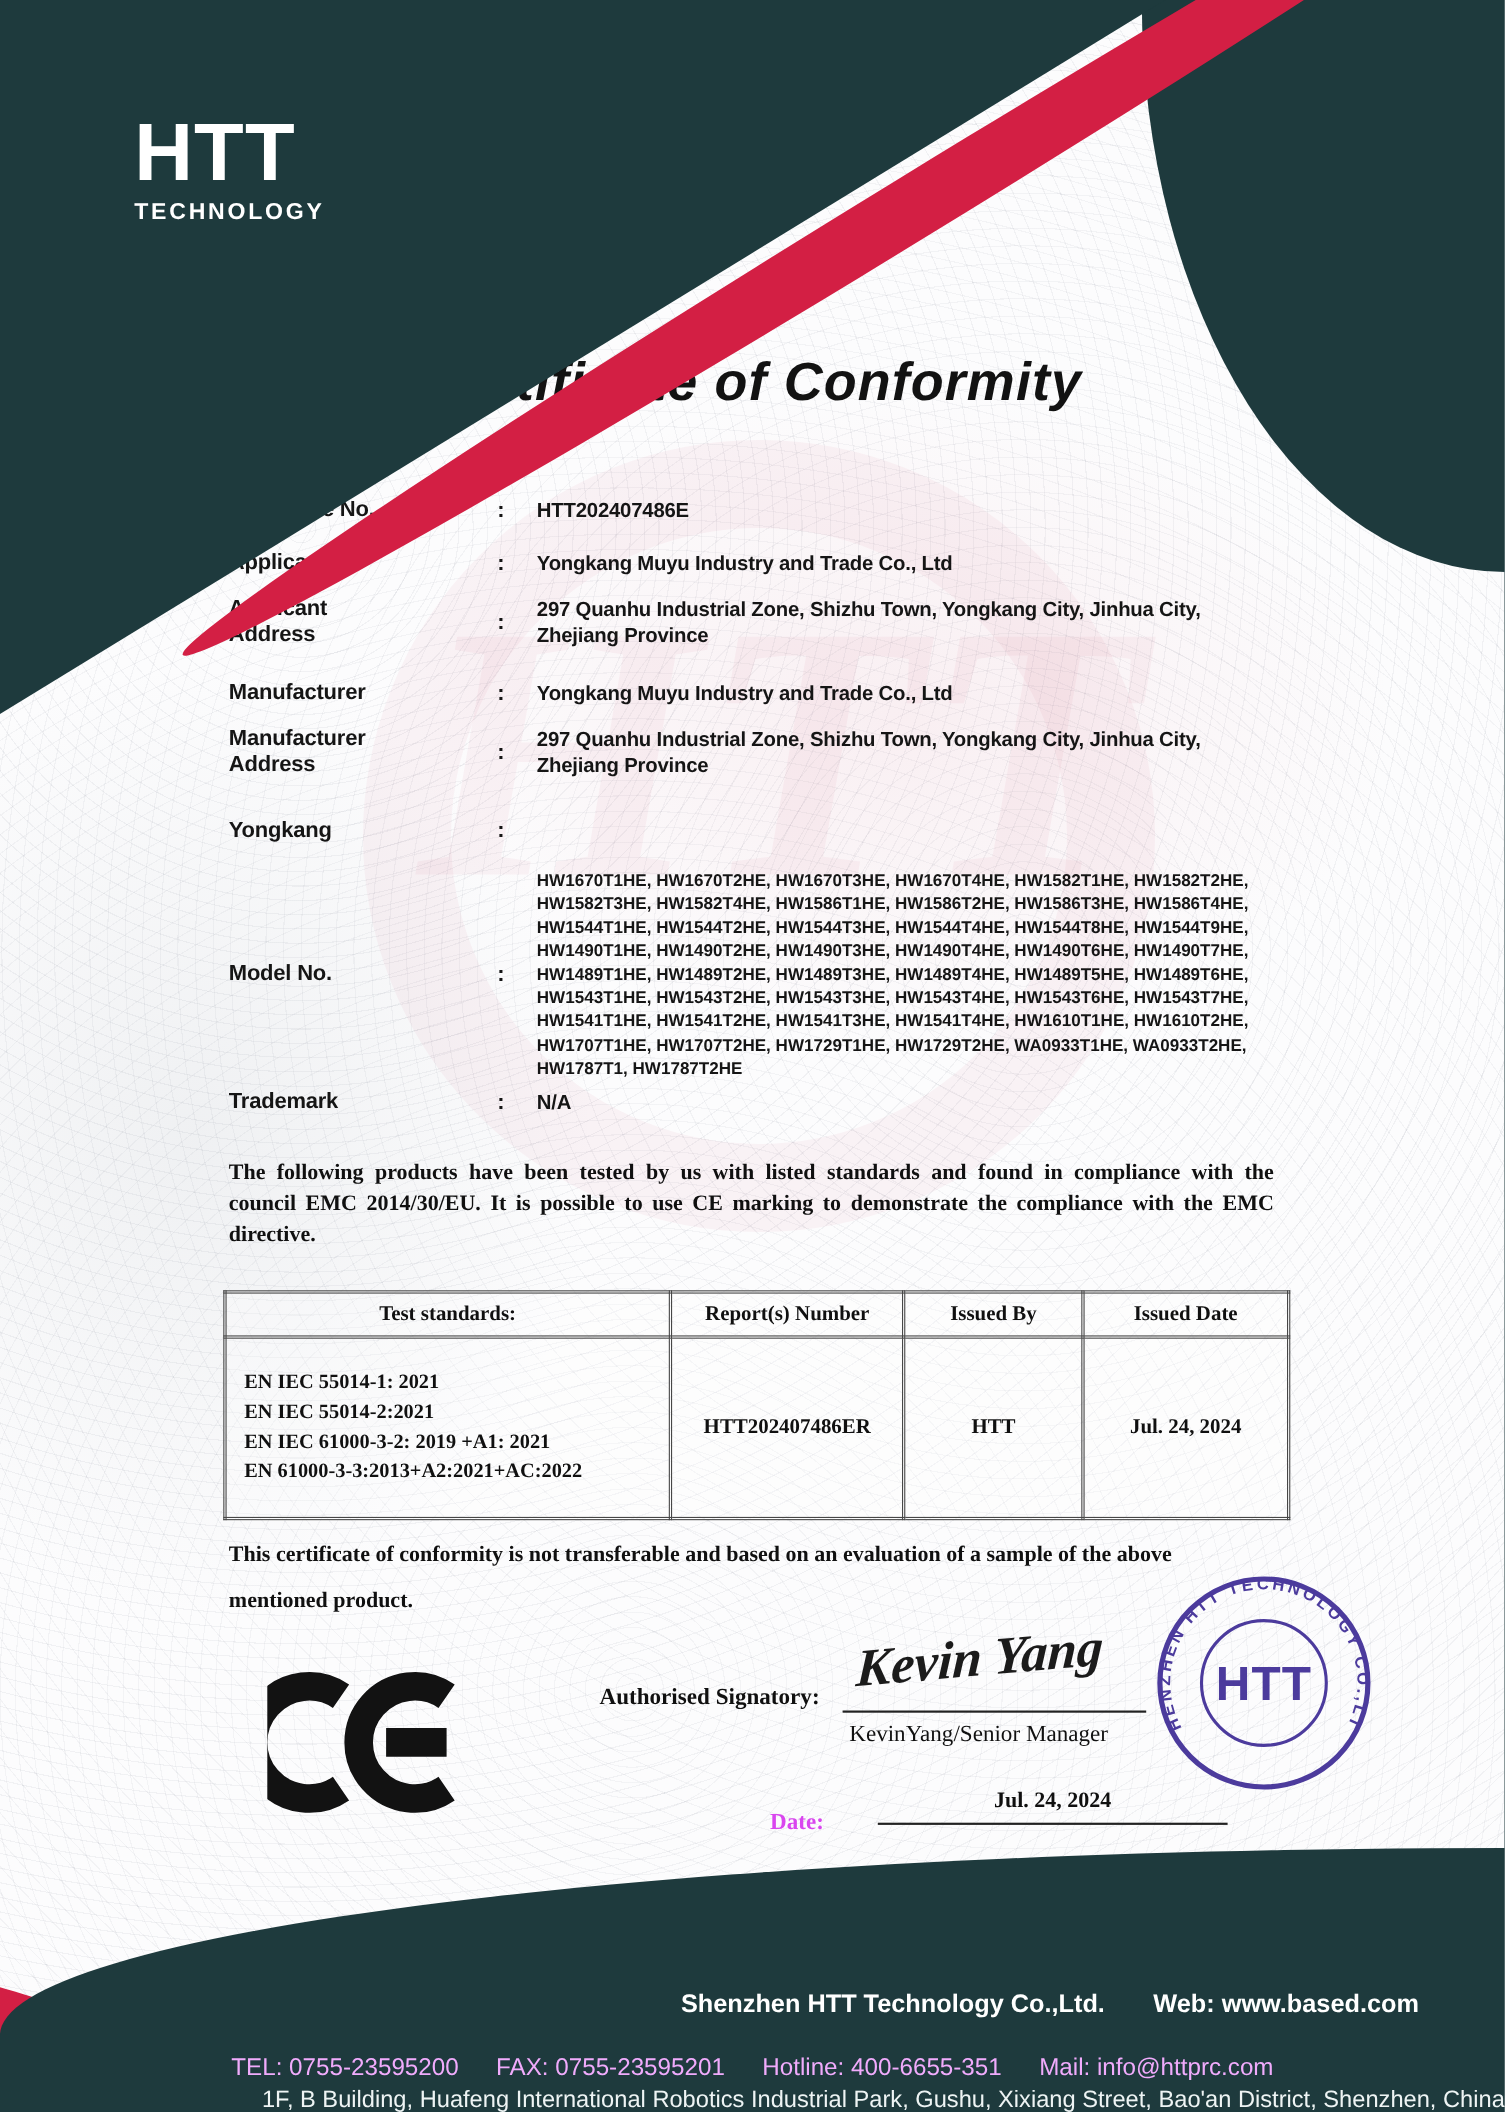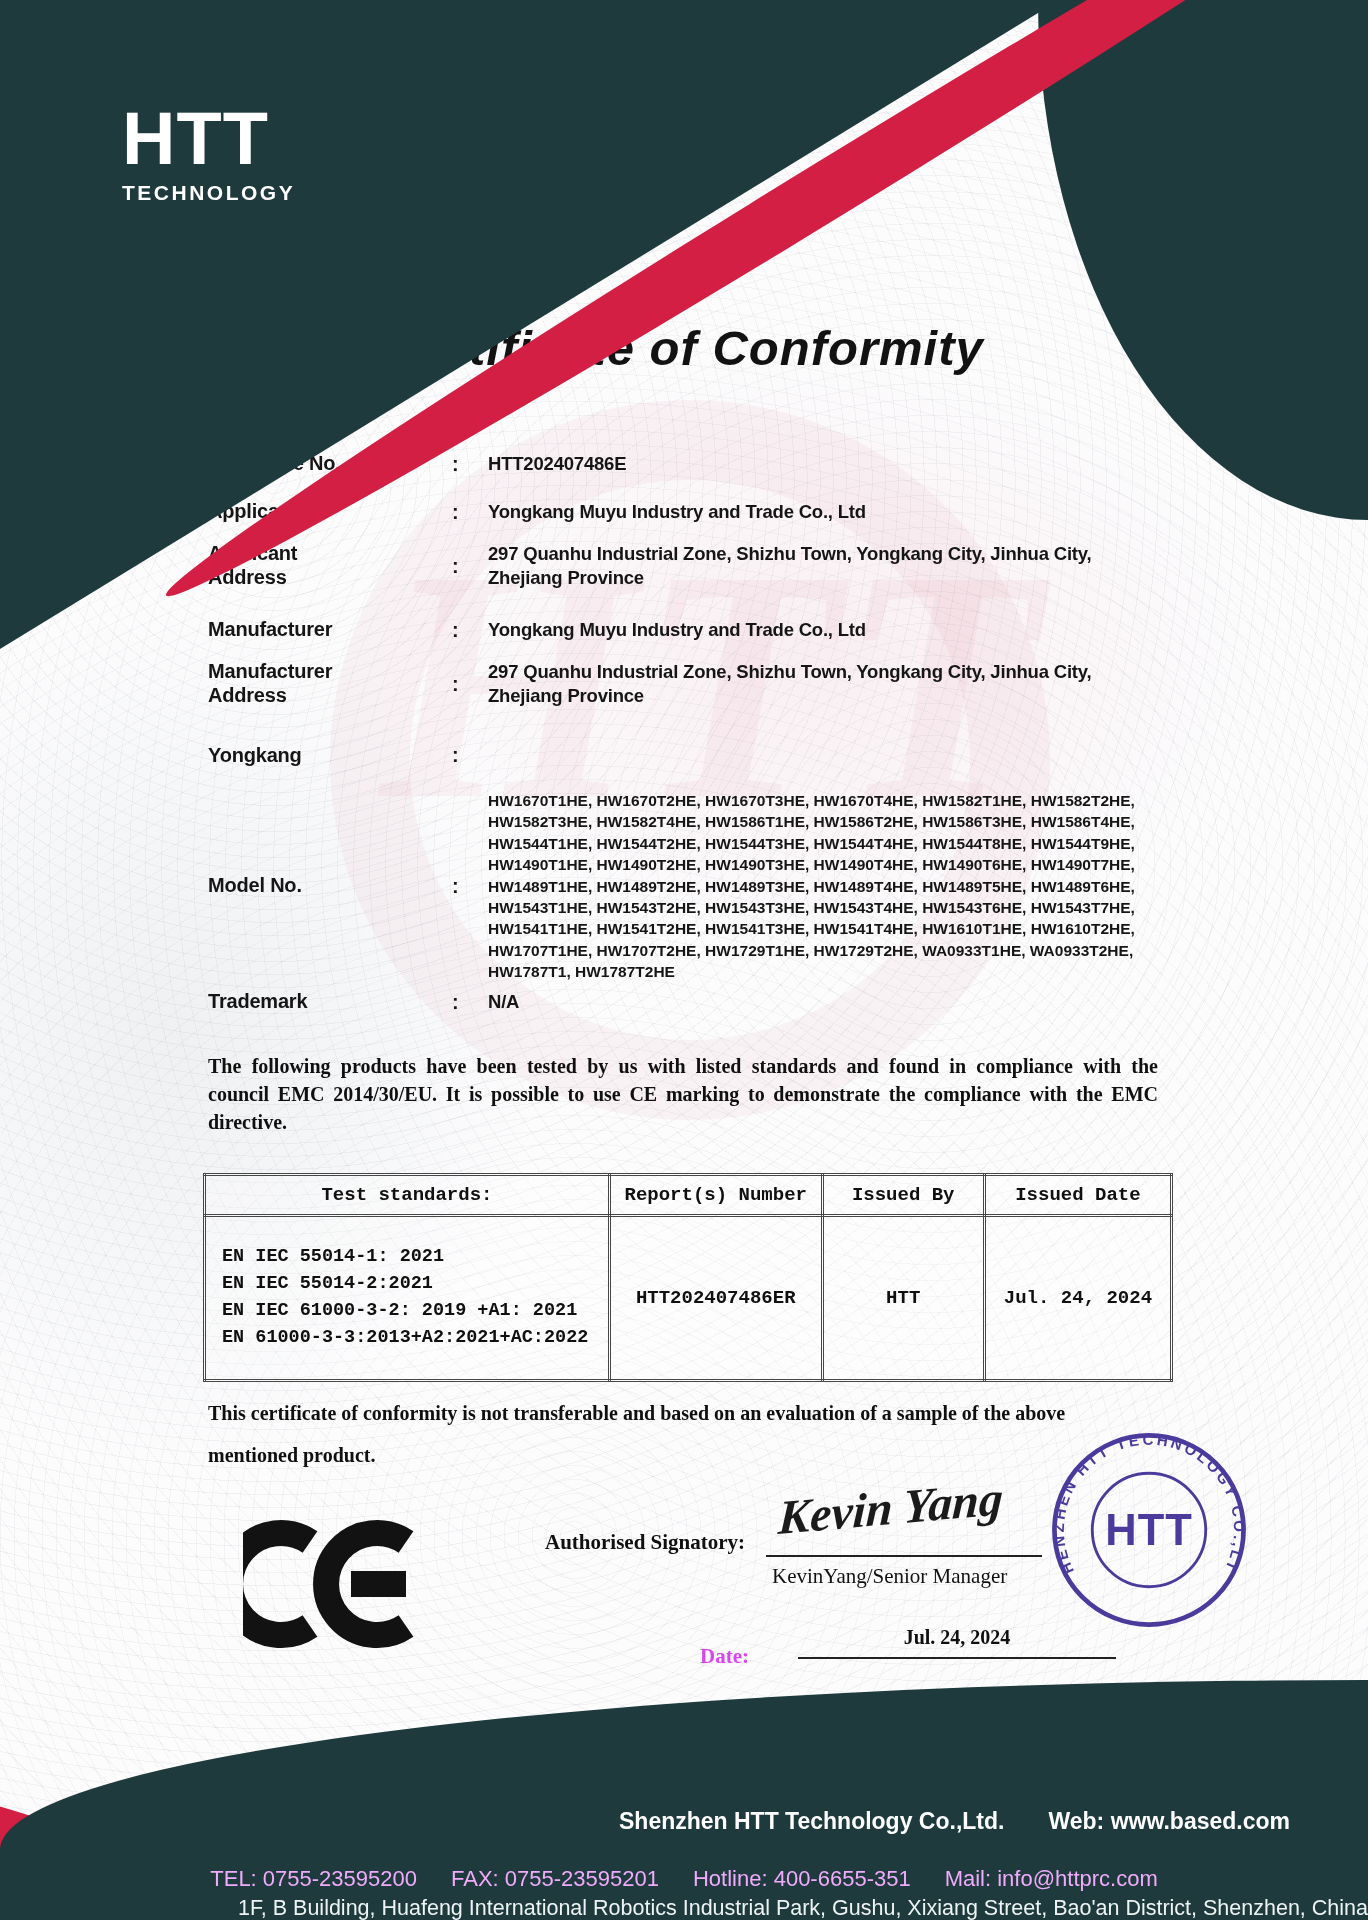--- a/index.html
+++ b/index.html
@@ -56,21 +56,21 @@
   
   .para{position:absolute;left:208px;top:1052px;width:950px;margin:0;
         font-family:"Liberation Serif",serif;font-weight:bold;font-size:20px;
         line-height:1.4;text-align:justify;word-spacing:2px;color:#101010;}
   .statement{position:absolute;left:208px;top:1392px;width:900px;margin:0;
         font-family:"Liberation Serif",serif;font-weight:bold;font-size:20px;
         line-height:2.1;color:#101010;}
 
   
   .stds{position:absolute;left:203px;top:1173px;width:970px;border-collapse:collapse;
-        font-family:Liberation Mono, monospace;color:#101010;background:rgba(255,255,255,.25);}
+        font-family:Liberation Serif, serif;color:#101010;background:rgba(255,255,255,.25);}
   .stds th,.stds td{border:3px double #474747;}
   .stds th{font-size:19px;font-weight:bold;height:34px;text-align:center;padding:2px 4px;}
   .cell-standards{padding:10px 8px 10px 16px;height:142px;vertical-align:middle;}
   .cell-standards div{font-size:18.5px;font-weight:bold;line-height:1.45;}
   .cell-center{text-align:center;font-size:19px;font-weight:bold;vertical-align:middle;}
 
   
   .ce{position:absolute;left:243px;top:1518px;}
 
   

